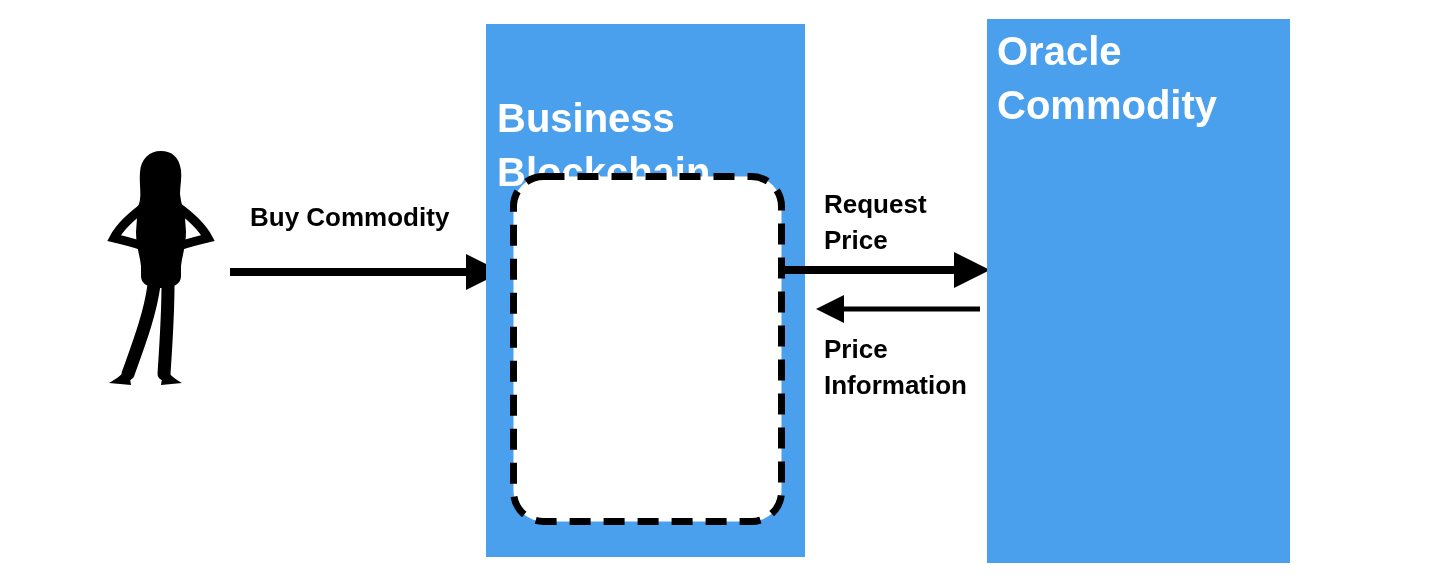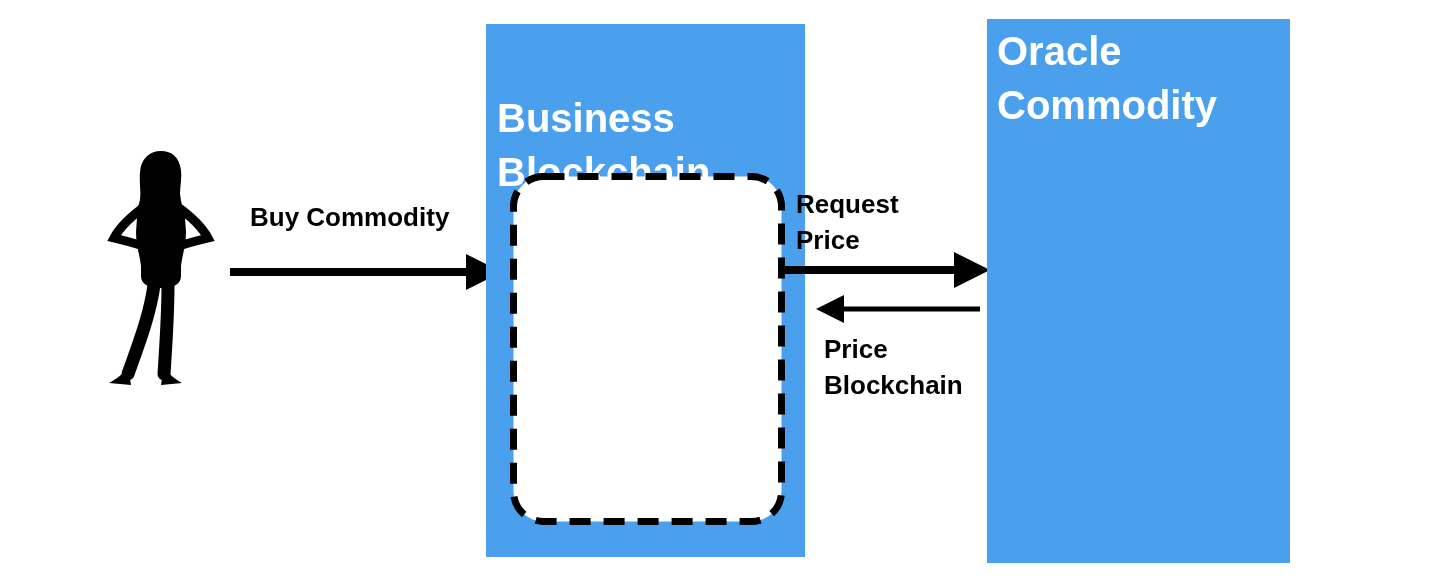--- a/index.html
+++ b/index.html
@@ -66,34 +66,34 @@
   <div class="bc-box" style="left:486px;top:24px;width:319px;height:533px;">
     <div class="bc-title" style="left:11px;top:20px;width:300px;margin-top:47px;">Business Blockchain</div>
   </div>
 
   <div class="contract" style="left:510px;top:173px;width:275px;height:352px;">
     <svg width="275" height="352" viewBox="0 0 275 352">
       <rect x="3.5" y="3.5" width="268" height="345" rx="30" fill="#FFFFFF" stroke="#000000" stroke-width="7" stroke-dasharray="21 13"></rect>
     </svg>
   </div>
 
-  <div class="flow-label" style="left:796px;top:186px;width:150px;">Request Price</div>
+  <div class="flow-label" style="left:824px;top:186px;width:150px;">Request Price</div>
   <div class="arrow" style="left:780px;top:248px;">
     <svg width="212" height="44" viewBox="0 0 212 44">
       <rect x="2" y="18" width="176" height="8" fill="#000000"></rect>
       <polygon points="174,4 174,40 210,22" fill="#000000"></polygon>
     </svg>
   </div>
 
   <div class="arrow" style="left:814px;top:290px;">
     <svg width="168" height="38" viewBox="0 0 168 38">
       <polygon points="30,5 30,33 2,19" fill="#000000"></polygon>
       <rect x="26" y="16.5" width="140" height="5" fill="#000000"></rect>
     </svg>
   </div>
-  <div class="flow-label" style="left:824px;top:331px;width:178px;">Price Blockchain</div>
+  <div class="flow-label" style="left:824px;top:331px;width:178px;">Price Information</div>
 
   <div class="bc-box" style="left:987px;top:19px;width:303px;height:544px;">
     <div class="bc-title" style="left:10px;top:5px;width:285px;">Oracle Commodity</div>
   </div>
 
 
 </div>
 
 </body></html>

